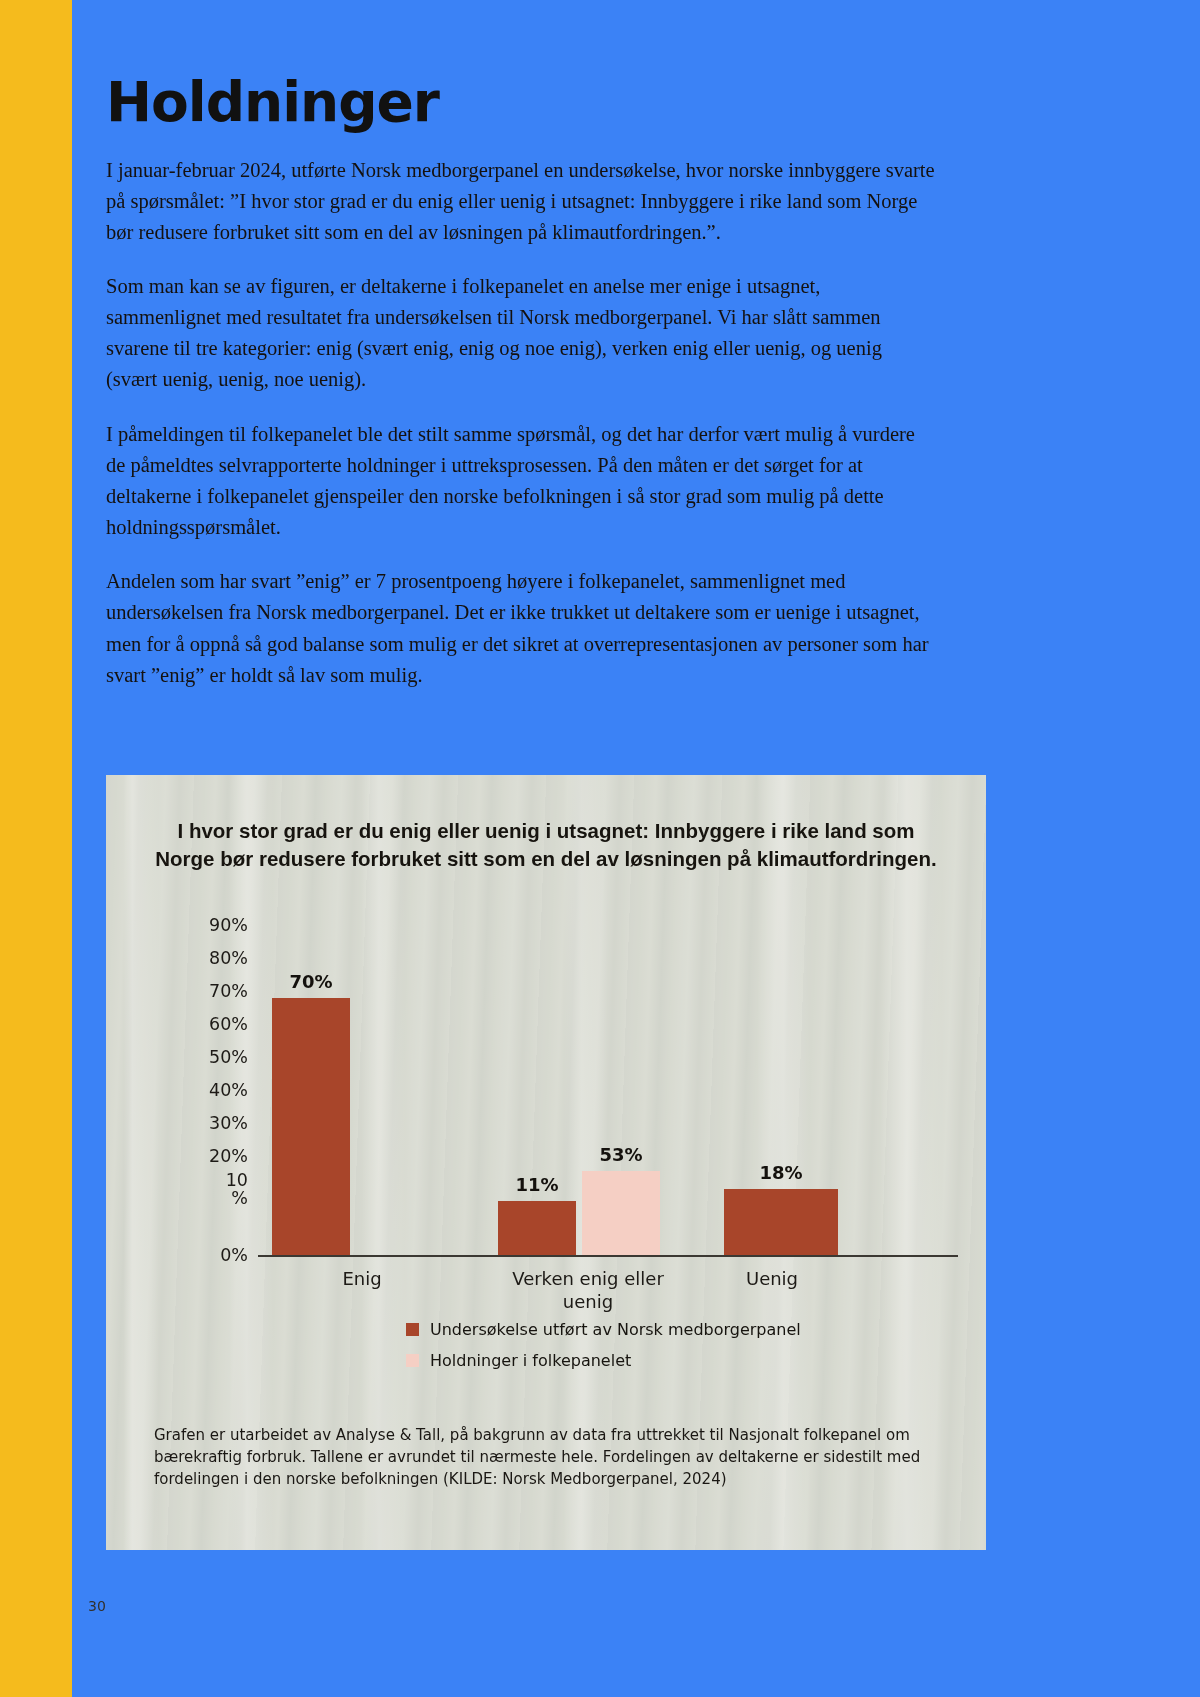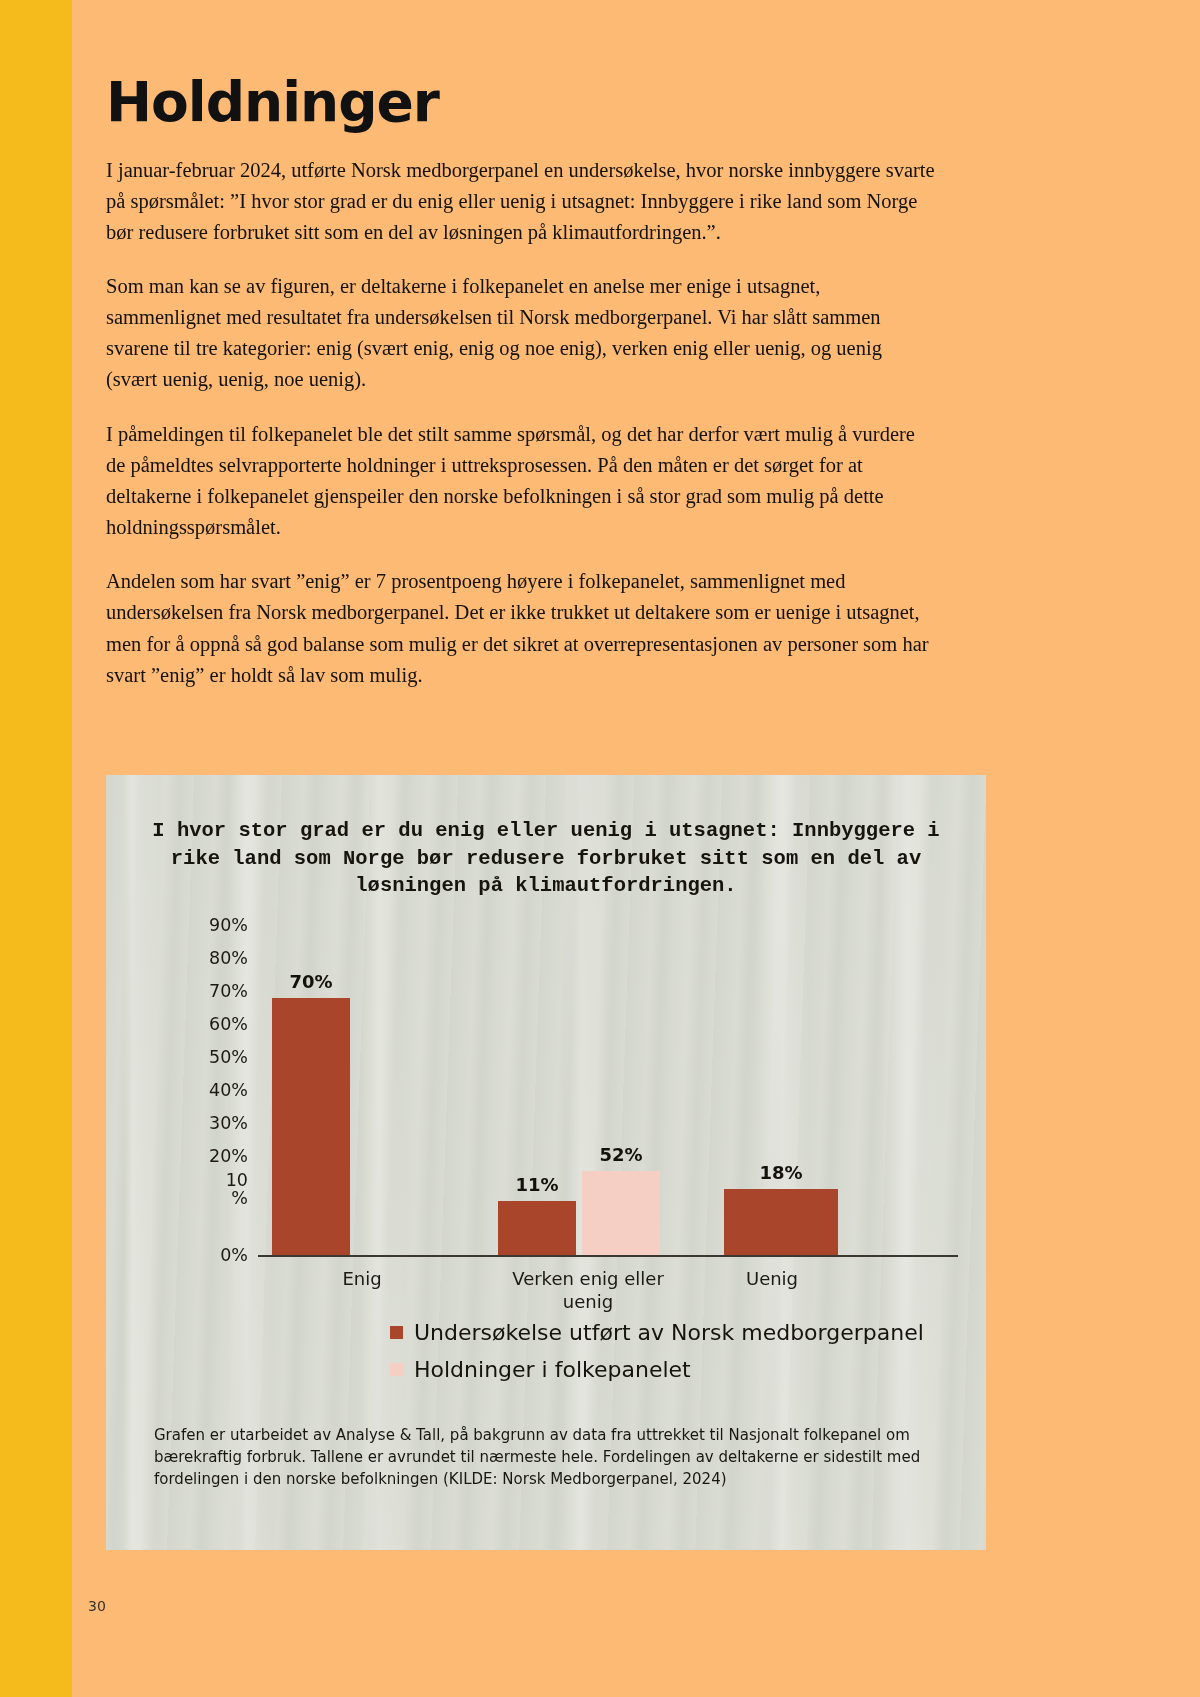--- a/index.html
+++ b/index.html
@@ -10,21 +10,21 @@
     width: 1200px;
     height: 1697px;
     background: #efeeec;
     font-family: "Liberation Serif", serif;
     position: relative;
     overflow: hidden;
   }
   .page {
     position: absolute;
     inset: 0;
-    background: #fdba74;
+    background: #3b82f6;
   }
   .left-bar {
     position: absolute;
     left: 0;
     top: 0;
     width: 72px;
     height: 100%;
     background: #f5bb1d;
   }
   .content {
@@ -89,21 +89,21 @@
     position: absolute;
     inset: 0;
     padding: 0;
   }
   .chart-title {
     position: absolute;
     top: 42px;
     left: 40px;
     right: 40px;
     text-align: center;
-    font-family: Liberation Mono, monospace;
+    font-family: Liberation Sans, sans-serif;
     font-weight: bold;
     font-size: 20.5px;
     line-height: 1.35;
     color: #17140f;
   }
   .plot {
     position: absolute;
     left: 0;
     top: 150px;
     width: 880px;
@@ -164,24 +164,24 @@
     position: absolute;
     top: 342px;
     text-align: center;
     font-family: "DejaVu Sans", sans-serif;
     font-size: 18px;
     color: #1d1a16;
     line-height: 1.3;
   }
   .legend {
     position: absolute;
-    left: 284px;
+    left: 300px;
     top: 545px;
     font-family: "DejaVu Sans", sans-serif;
-    font-size: 22px;
+    font-size: 16px;
     color: #17140f;
   }
   .legend-row {
     display: flex;
     align-items: center;
     margin-bottom: 12px;
   }
   .legend-swatch {
     width: 13px;
     height: 13px;
@@ -254,21 +254,21 @@
               <span class="bar-value">70%</span>
             </div>
             <div class="cat-label" style="left:0px; width:180px;">Enig</div>
           </div>
 
           <div class="group" style="left:240px; width:180px;">
             <div class="bar bar-dark" style="left:0px; height:54px;">
               <span class="bar-value">11%</span>
             </div>
             <div class="bar bar-light" style="left:84px; height:84.3px;">
-              <span class="bar-value">52%</span>
+              <span class="bar-value">53%</span>
             </div>
             <div class="cat-label" style="left:-10px; width:200px;">Verken enig eller uenig</div>
           </div>
 
           <div class="group" style="left:466px; width:180px;">
             <div class="bar bar-dark" style="left:0px; height:66px; width:114px;">
               <span class="bar-value">18%</span>
             </div>
             <div class="cat-label" style="left:0px; width:96px;">Uenig</div>
           </div>

